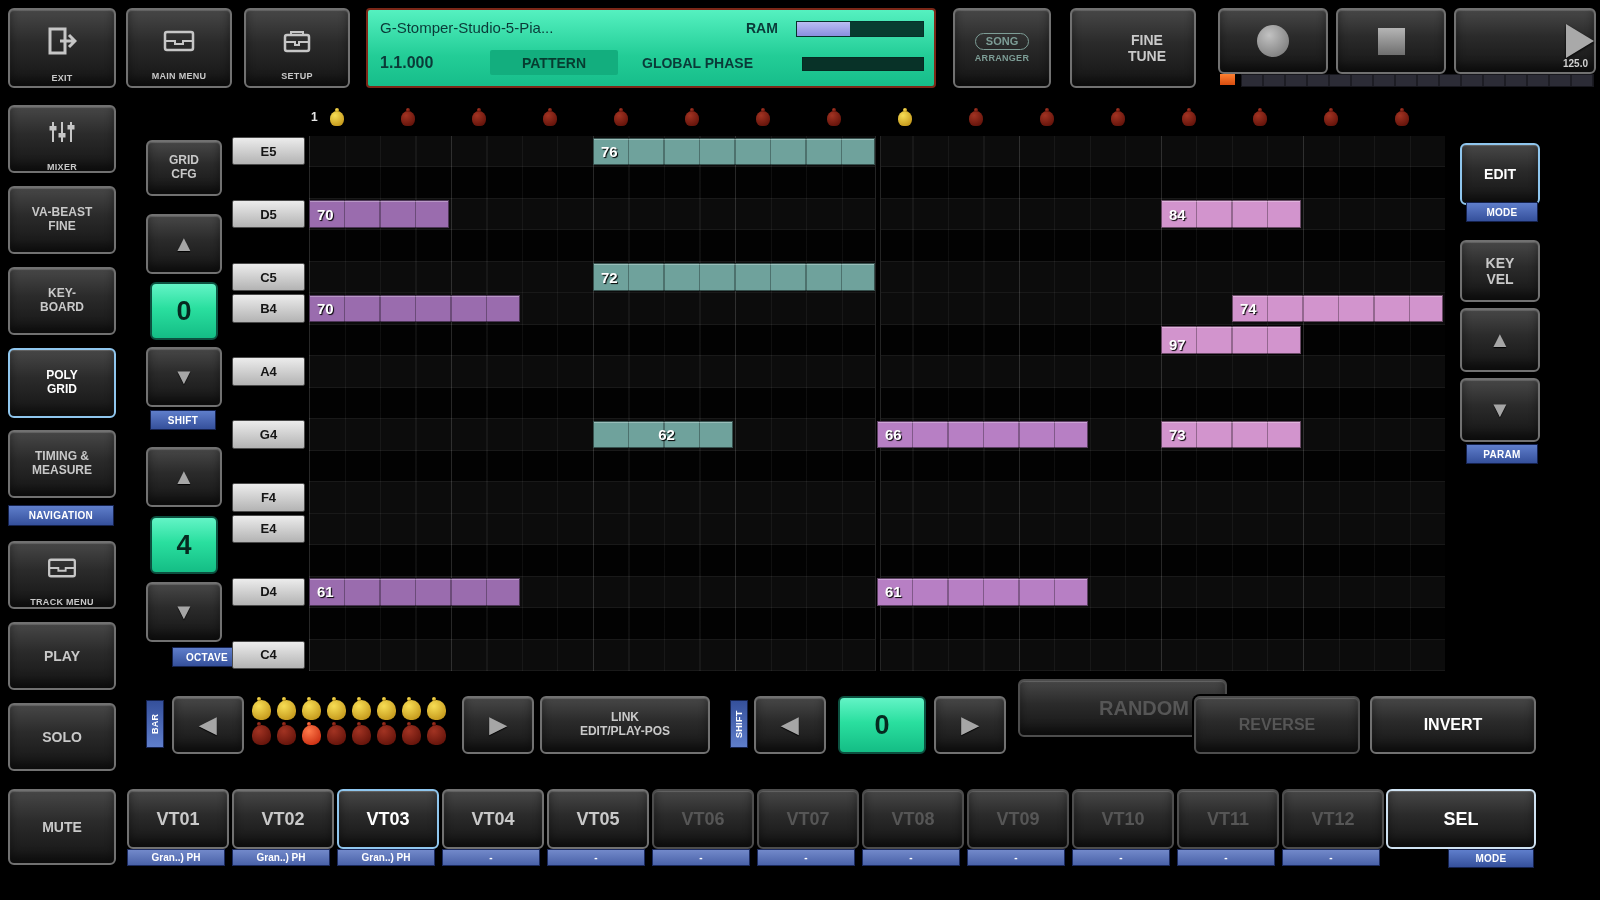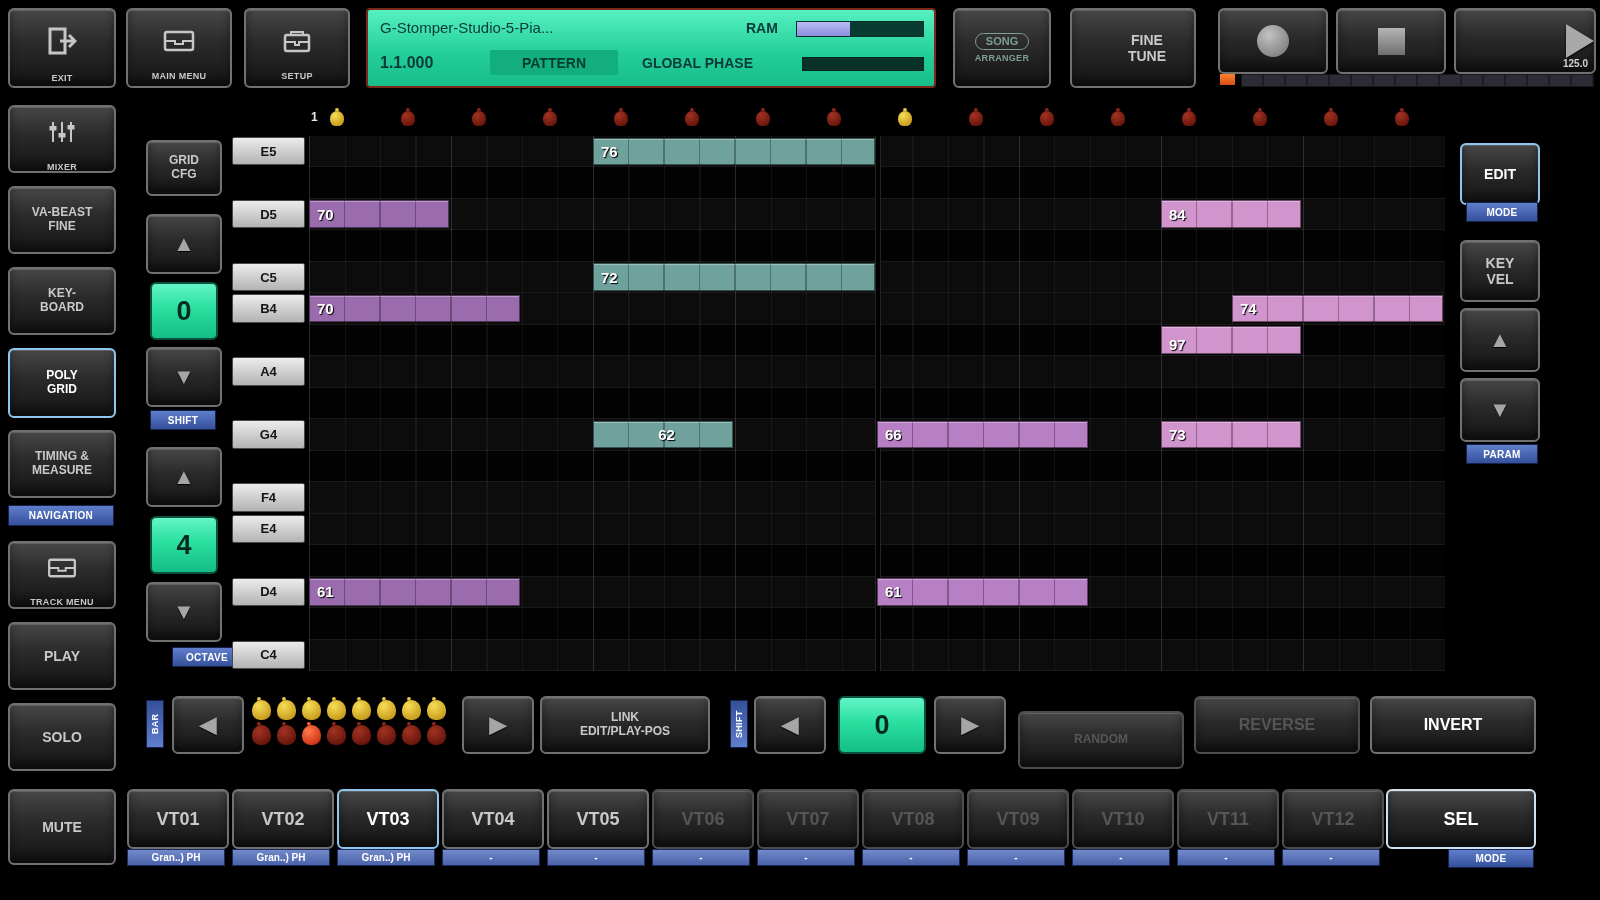--- a/index.html
+++ b/index.html
@@ -360,21 +360,21 @@
 EDIT/PLAY-POS</span>
 </div>
 <div class="badge vbadge" style="left:730px;top:700px;width:16px;height:46px;">SHIFT</div>
 <div class="btn arrow" style="left:754px;top:696px;width:68px;height:54px;">
   <span>◀</span>
 </div>
 <div class="val" style="left:838px;top:696px;width:84px;height:54px;">0</div>
 <div class="btn arrow" style="left:934px;top:696px;width:68px;height:54px;">
   <span>▶</span>
 </div>
-<div class="btn dim" style="left:1018px;top:711px;width:162px;height:54px;font-size:12px;">
+<div class="btn dim" style="left:1018px;top:679px;width:162px;height:54px;font-size:20px;padding-left:43px;">
   <span>RANDOM</span>
 </div>
 <div class="btn dim" style="left:1194px;top:696px;width:162px;height:54px;font-size:16px;">
   <span>REVERSE</span>
 </div>
 <div class="btn" style="left:1370px;top:696px;width:162px;height:54px;font-size:16px;color:#fff;">
   <span>INVERT</span>
 </div>
 
 <div id="track-tabs">

